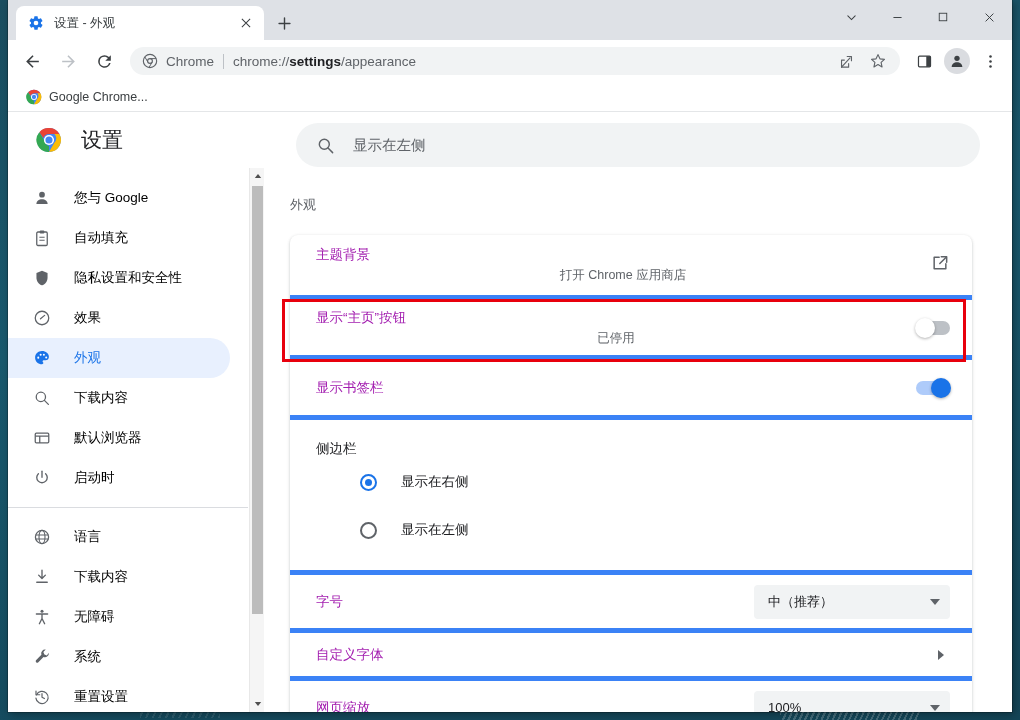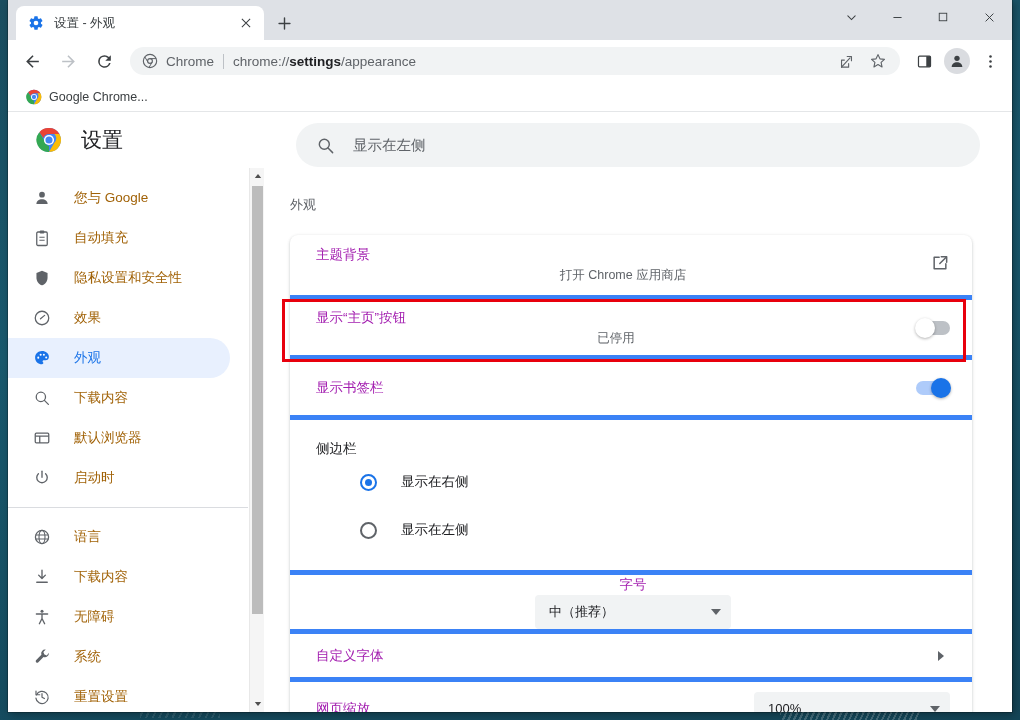--- a/index.html
+++ b/index.html
@@ -136,21 +136,21 @@
   .nav-item {
     height: 40px; display: flex; align-items: center;
     padding-left: 24px; box-sizing: border-box;
     border-radius: 0 20px 20px 0; margin-right: 18px;
   }
   .nav-item.selected { background: #e8f0fe; }
   .nav-ico {
     width: 20px; height: 20px; flex: none; margin-right: 22px;
     display: flex; align-items: center; justify-content: center;
   }
-  .nav-label { font-size: 13.5px; color: #a16207; white-space: nowrap; }
+  .nav-label { font-size: 13.5px; color: #000000; white-space: nowrap; }
   .nav-item.selected .nav-label { color: #1a73e8; }
   .nav-divider { height: 1px; background: #dadce0; margin: 9px 0 9px 0; }
 
   
   .sb-scroll {
     position: absolute; left: 241px; top: 56px; width: 15px; height: 544px;
     background: #f5f5f5; border-left: 1px solid #e8e8e8;
   }
   .sb-arrow {
     position: absolute; left: 0; width: 15px; height: 16px;
@@ -601,21 +601,21 @@
                 <span class="radio checked"></span>
                 <span class="radio-label">显示在右侧</span>
               </div>
               <div class="radio-row">
                 <span class="radio unchecked"></span>
                 <span class="radio-label">显示在左侧</span>
               </div>
             </div>
           </div>
 
-          <div class="row" style="min-height:58px;flex-direction:column;">
+          <div class="row" style="min-height:58px;">
             <div class="row-text">
               <div class="row-title">字号</div>
             </div>
             <div class="row-ctrl">
               <span class="select">
                 <span class="select-val">中（推荐）</span>
                 <span class="caret-down"></span>
               </span>
             </div>
           </div>

